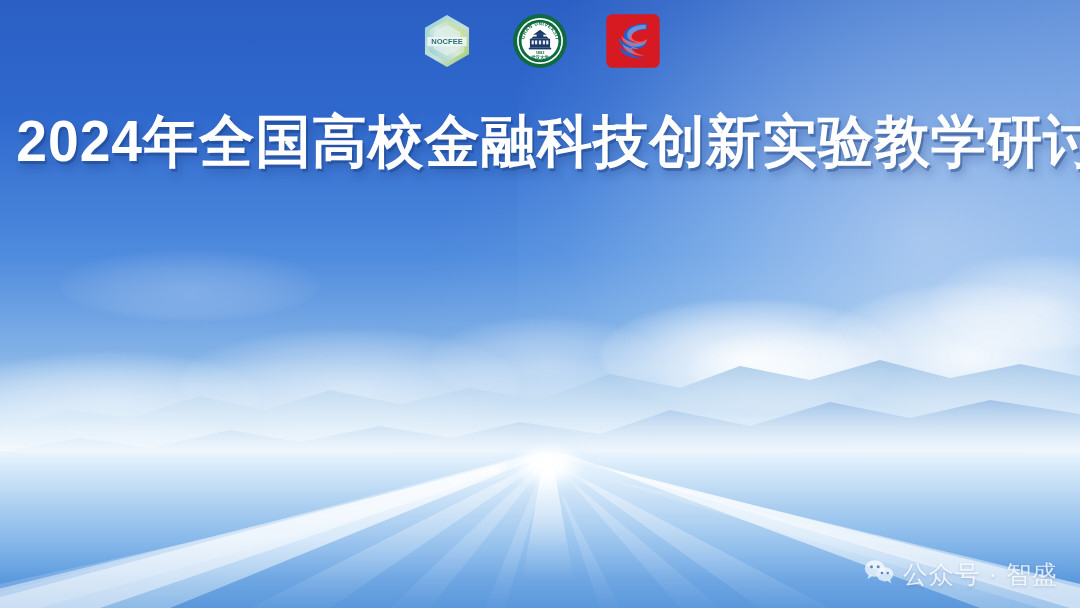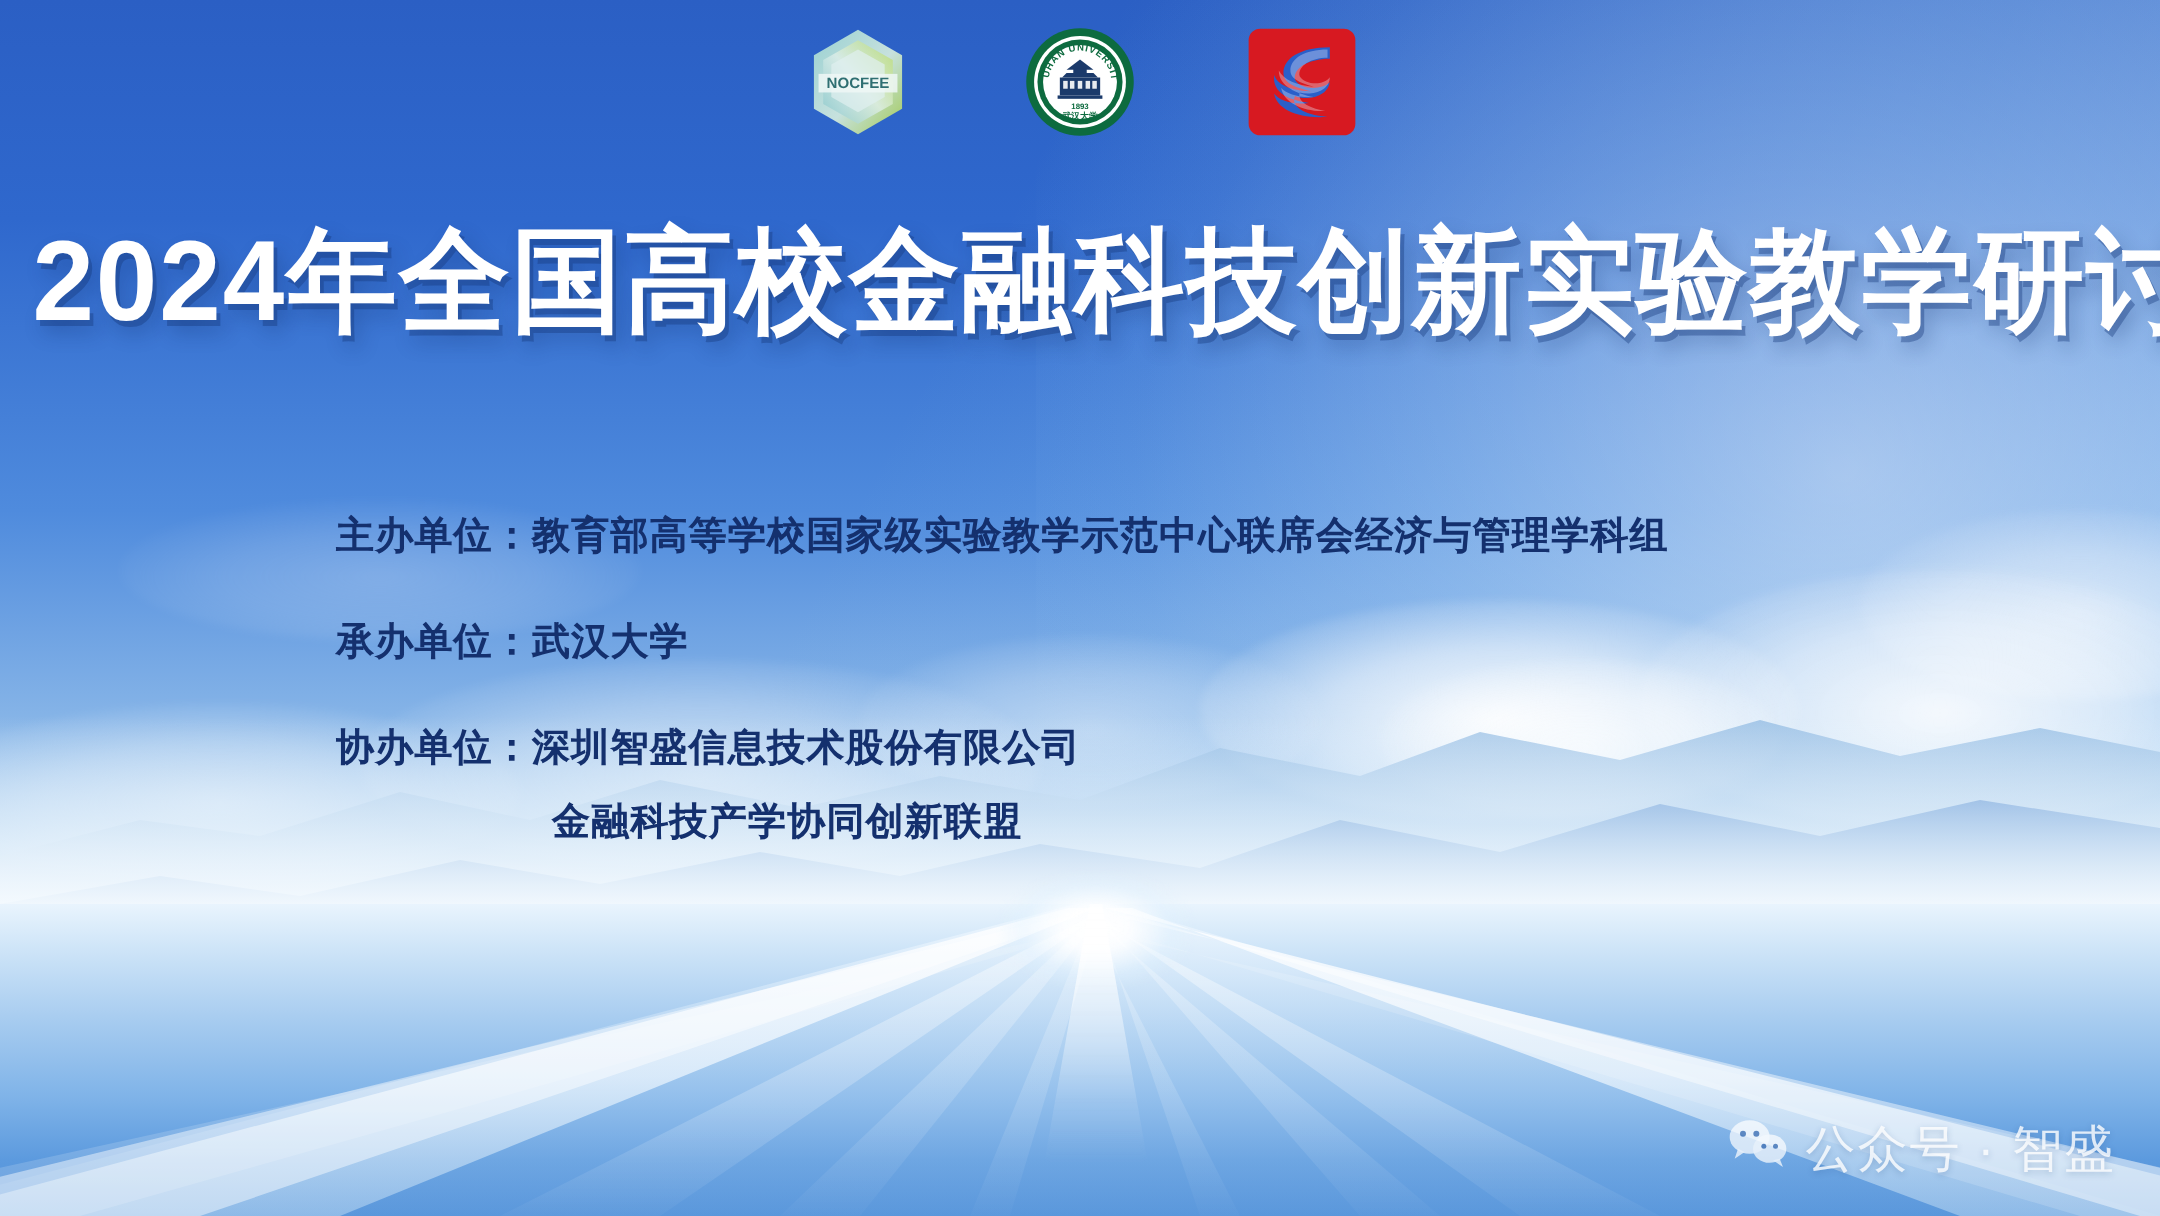--- a/index.html
+++ b/index.html
@@ -119,21 +119,21 @@
   }
 
   
   .logo-row {
     position: absolute;
     left: 0; right: 0;
     top: 12px;
     display: flex;
     justify-content: center;
     align-items: center;
-    gap: 54px;
+    gap: 36px;
   }
   .logo { position: relative; display: flex; align-items: center; justify-content: center; }
 
   .logo-nocfee { width: 58px; height: 58px; }
   .logo-whu    { width: 56px; height: 56px; }
   .logo-zs     { width: 58px; height: 58px; }
 
   
   .title {
     position: absolute;
@@ -340,32 +340,20 @@
                  C30,54 46,60 60,63 C48,64 36,60 32,55 C34,68 52,76 70,75
                  C54,72 46,66 48,59 C58,62 74,58 74,46 C68,54 52,52 48,45
                  C46,36 58,29 72,29 Z" fill="#e8eef9" opacity="0.35"></path>
       </svg>
     </div>
 
   </div>
 
   <div class="title">2024年全国高校金融科技创新实验教学研讨会</div>
 
-  <div class="orgs">
-    <div class="org-line">
-      <span>主办单位：</span><span>教育部高等学校国家级实验教学示范中心联席会经济与管理学科组</span>
-    </div>
-    <div class="org-line">
-      <span>承办单位：</span><span>武汉大学</span>
-    </div>
-    <div class="org-line">
-      <span>协办单位：</span><span>深圳智盛信息技术股份有限公司</span>
-    </div>
-    <div class="org-line org-sub">金融科技产学协同创新联盟</div>
-  </div>
 
 
   <div class="watermark">
     <svg class="wechat-icon" viewBox="0 0 36 30">
       <ellipse cx="13" cy="12" rx="12" ry="10" fill="#ffffff" opacity="0.85"></ellipse>
       <path d="M6,19 L4,25 L10,21 Z" fill="#ffffff" opacity="0.85"></path>
       <circle cx="9" cy="10" r="1.8" fill="#4a78b8"></circle>
       <circle cx="17" cy="10" r="1.8" fill="#4a78b8"></circle>
       <ellipse cx="25" cy="19" rx="10" ry="8.5" fill="#ffffff" opacity="0.85"></ellipse>
       <path d="M31,25 L33,30 L27,26 Z" fill="#ffffff" opacity="0.85"></path>

